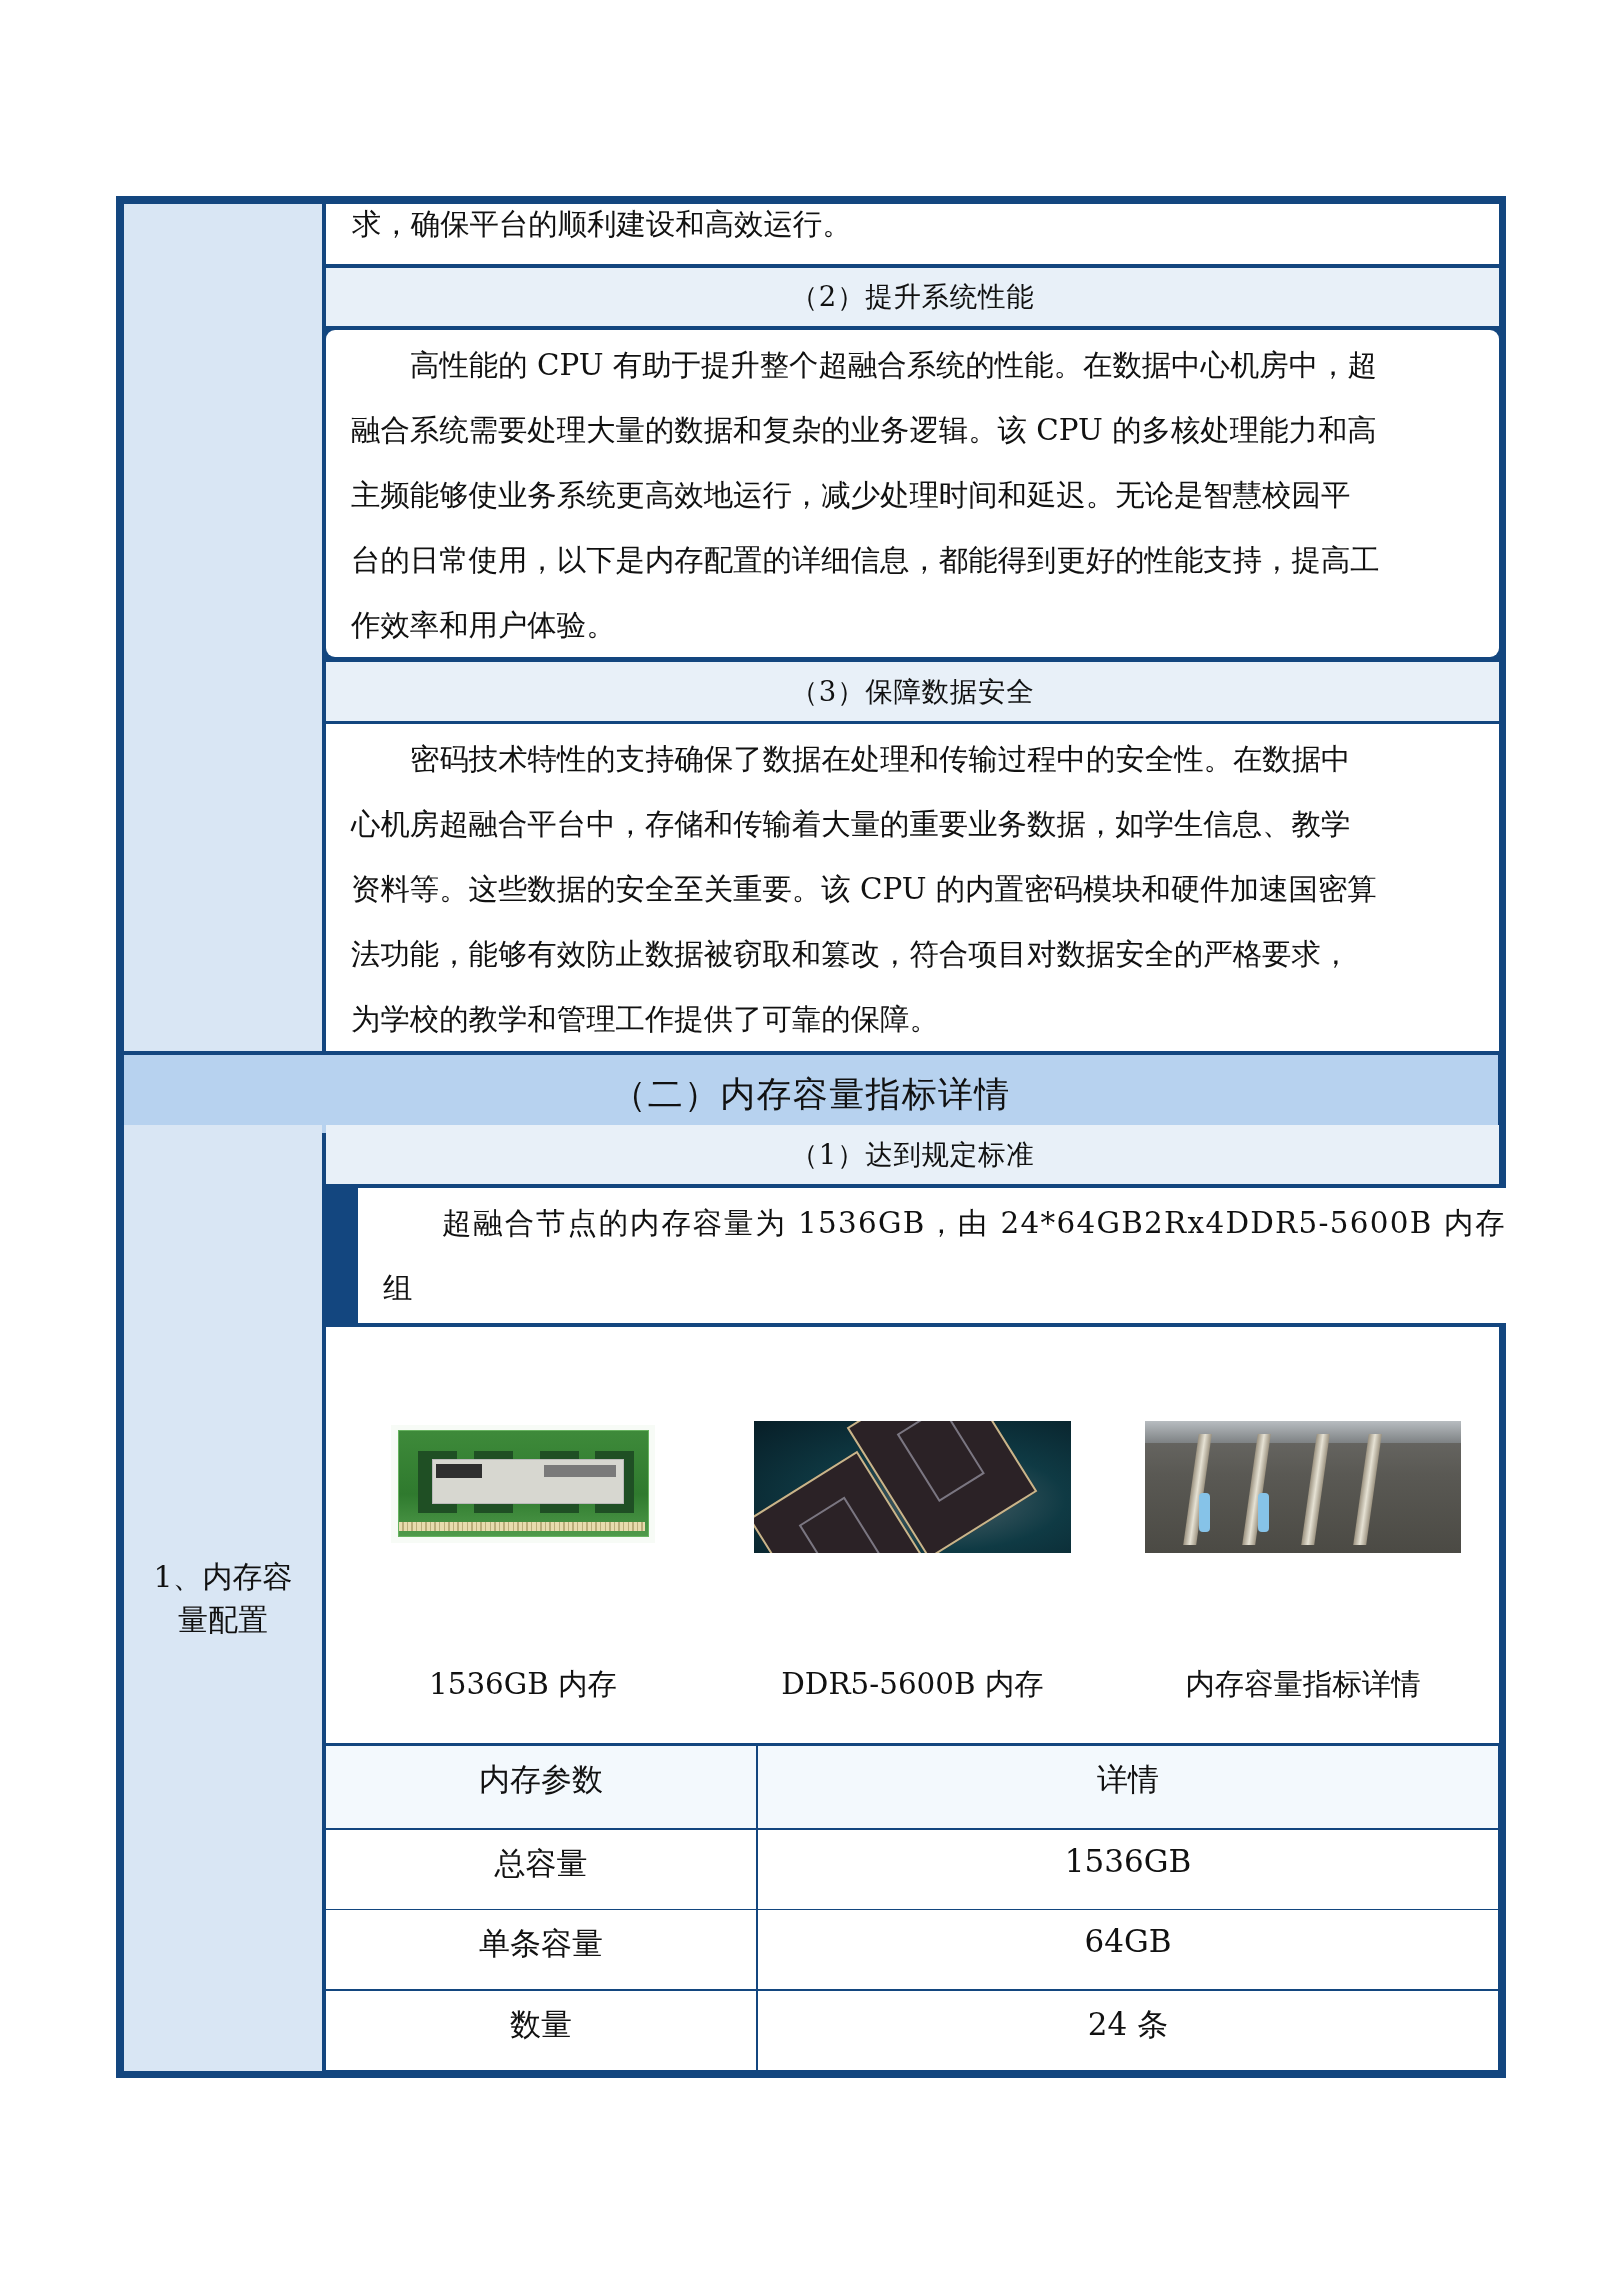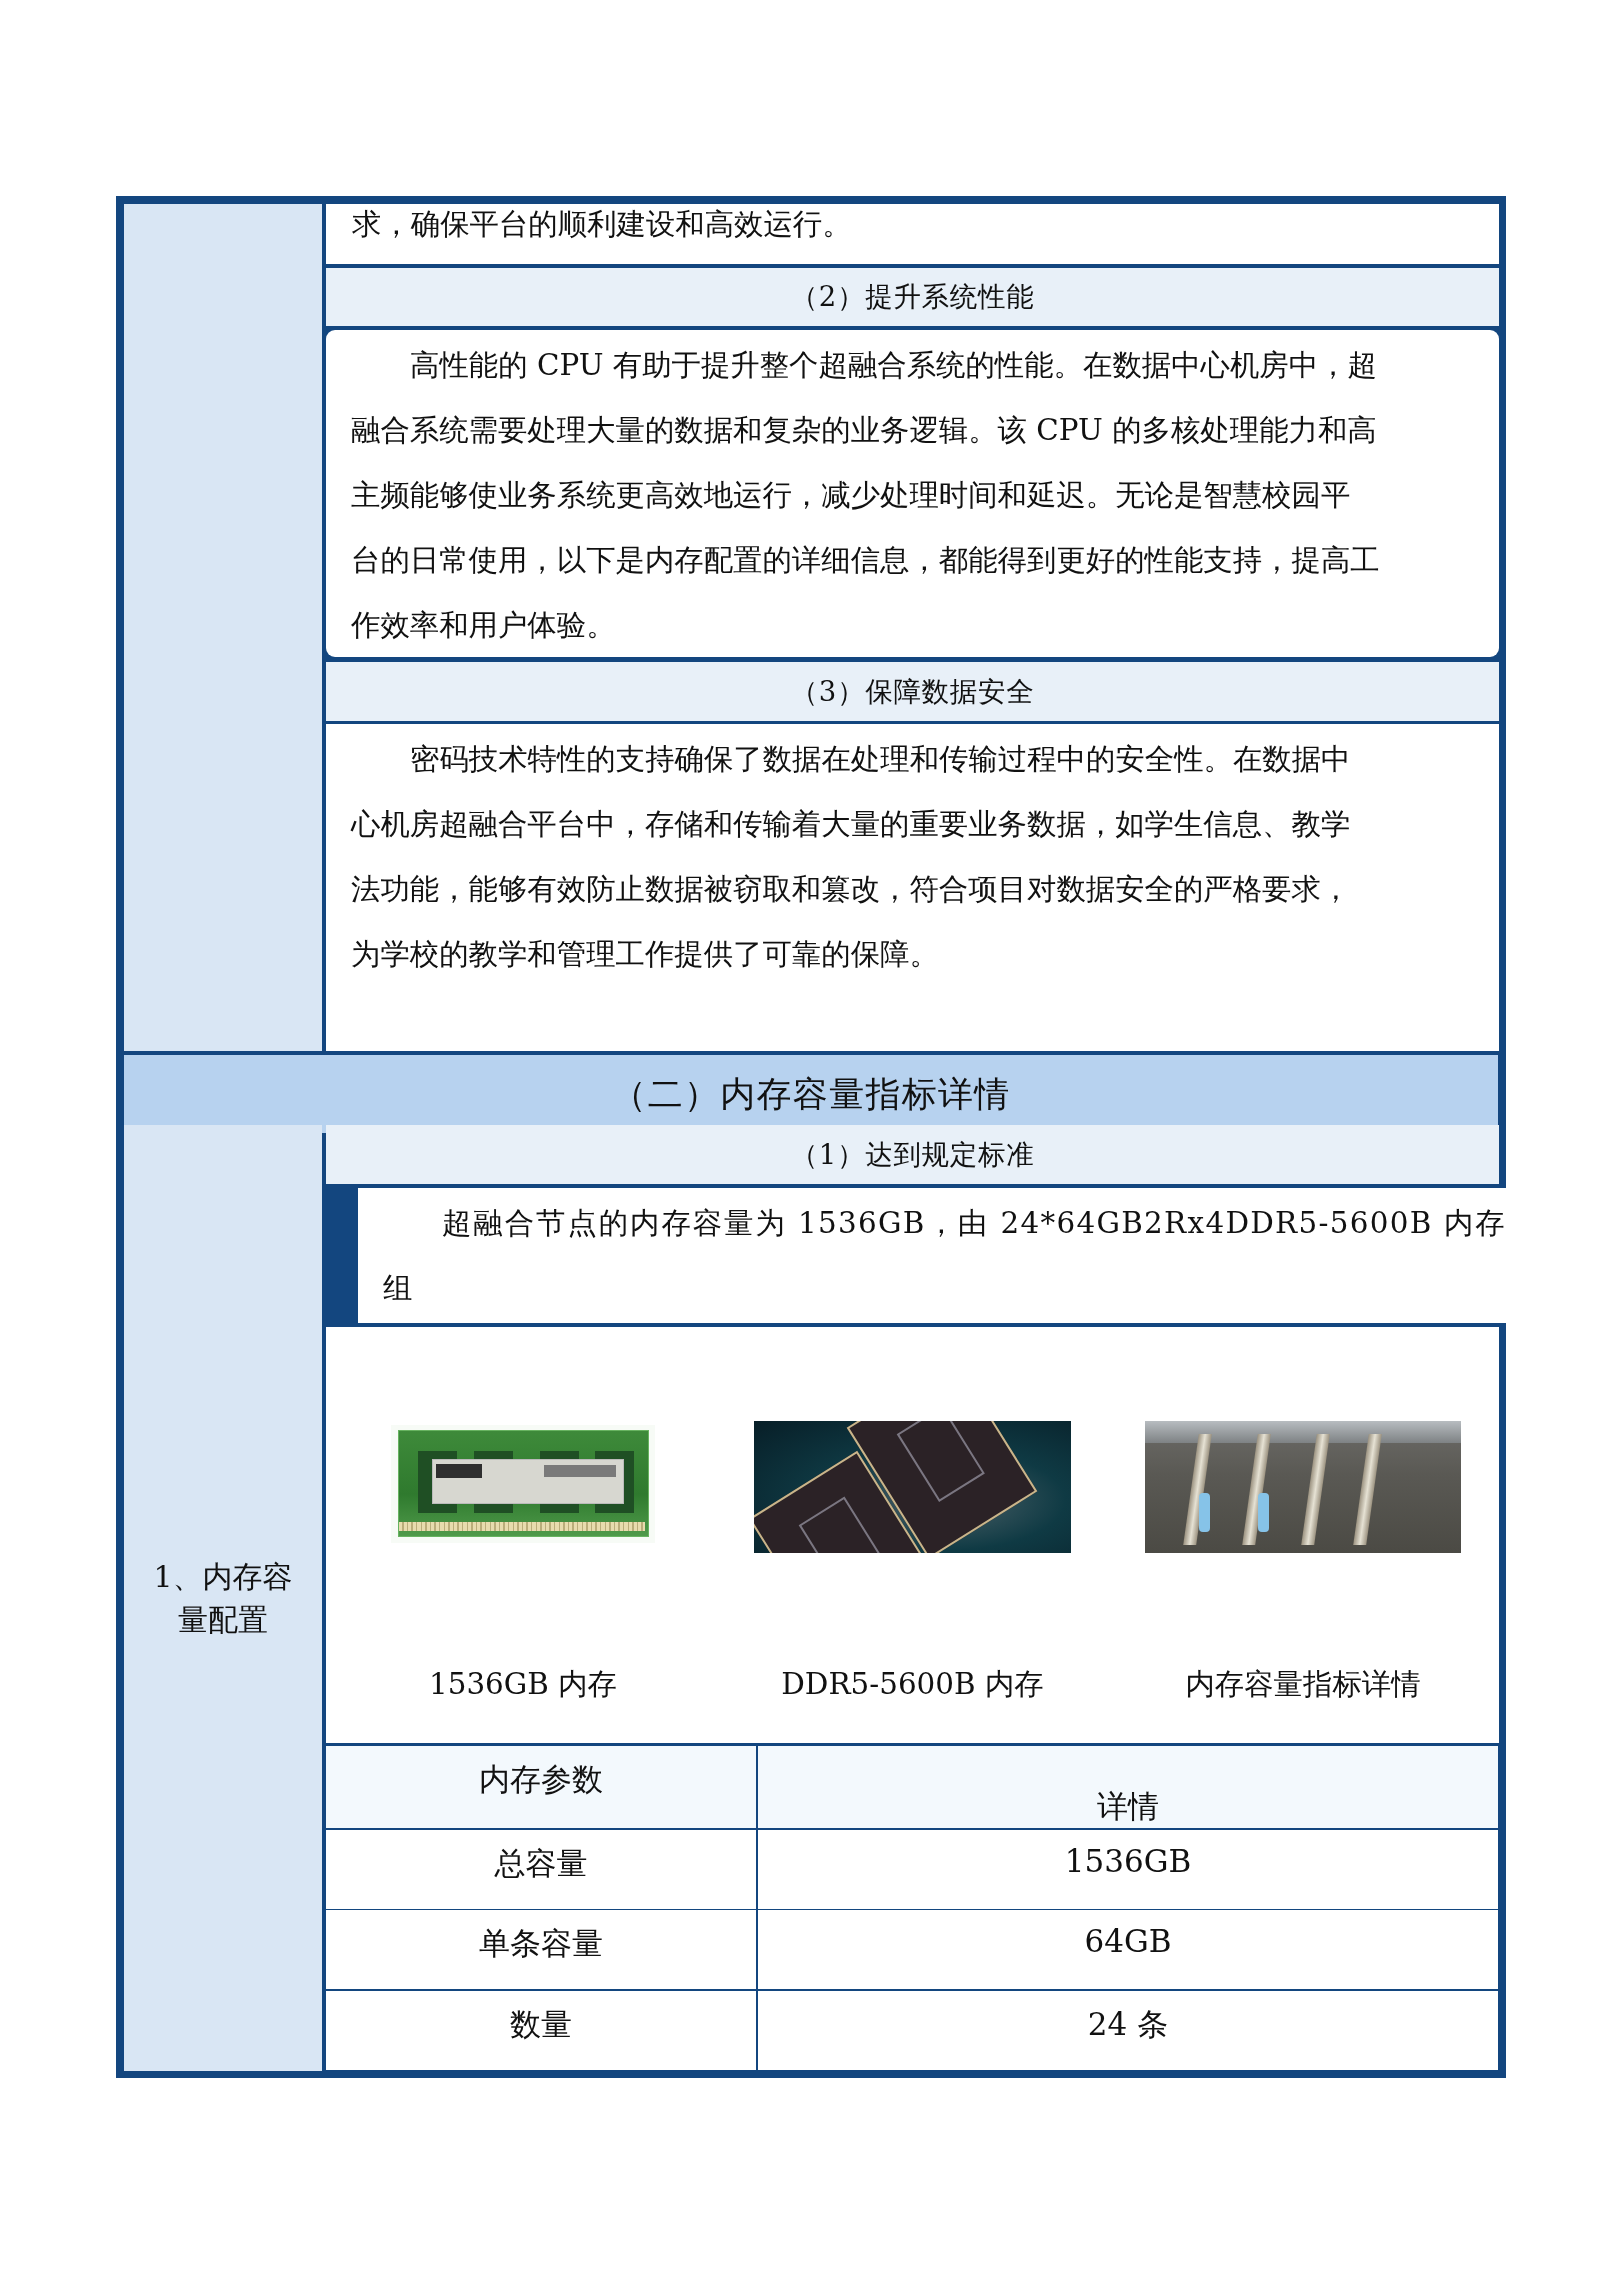--- a/index.html
+++ b/index.html
@@ -71,20 +71,21 @@
     <p>作效率和用户体验。</p>
   </div>
 
   <div class="cell sub" style="left:326px; top:662px; width:1173px; height:59px;">
     <span>（3）保障数据安全</span>
   </div>
 
   <div class="cell white para" style="left:326px; top:724px; width:1173px; height:327px; padding-top:2.6px;">
     <p class="first">密码技术特性的支持确保了数据在处理和传输过程中的安全性。在数据中</p>
     <p>心机房超融合平台中，存储和传输着大量的重要业务数据，如学生信息、教学</p>
+    <p>资料等。这些数据的安全至关重要。该 CPU 的内置密码模块和硬件加速国密算</p>
     <p>法功能，能够有效防止数据被窃取和篡改，符合项目对数据安全的严格要求，</p>
     <p>为学校的教学和管理工作提供了可靠的保障。</p>
   </div>
 
   <div class="cell section" style="left:124px; top:1055px; width:1374px; height:78px;">
     <span>（二）内存容量指标详情</span>
   </div>
 
   <div class="cell left-col label" style="left:124px; top:1125px; width:198px; height:946px;">
     <span>1、内存容量配置</span>
@@ -134,21 +135,21 @@
     <div class="blue" style="left:113px; top:72px;"></div>
   </div>
 
   <div class="caption" style="left:391px; top:1665px; width:264px;">1536GB 内存</div>
   <div class="caption" style="left:754px; top:1665px; width:317px;">DDR5-5600B 内存</div>
   <div class="caption" style="left:1145px; top:1665px; width:316px;">内存容量指标详情</div>
 
   <div class="cell t-head t-cell" style="left:326px; top:1746px; width:430px; height:82px; align-items:flex-start; padding-top:13px;">
     <span>内存参数</span>
   </div>
-  <div class="cell t-head t-cell" style="left:758px; top:1746px; width:740px; height:82px; align-items:flex-end; padding-top:13px;">
+  <div class="cell t-head t-cell" style="left:758px; top:1746px; width:740px; height:82px; align-items:flex-start; padding-top:13px;">
     <span>详情</span>
   </div>
 
   <div class="cell white t-cell" style="left:326px; top:1830px; width:430px; height:79px; align-items:flex-start; padding-top:13px;">
     <span>总容量</span>
   </div>
   <div class="cell white t-cell" style="left:758px; top:1830px; width:740px; height:79px; align-items:flex-start; padding-top:13px;">
     <span>1536GB</span>
   </div>
 

